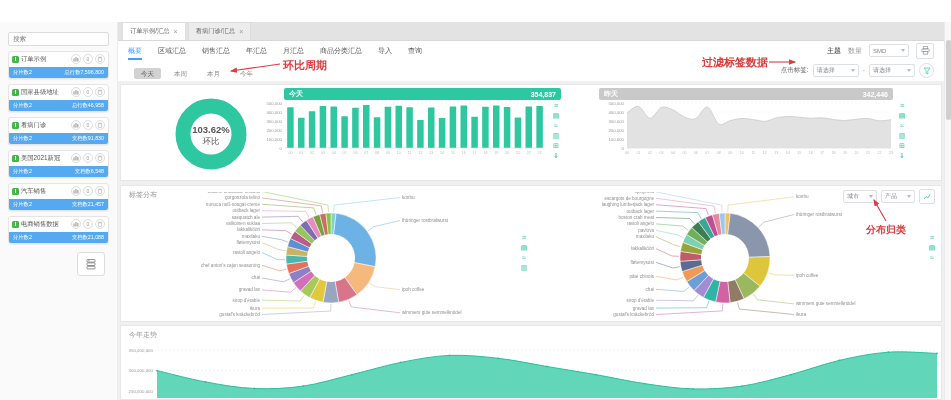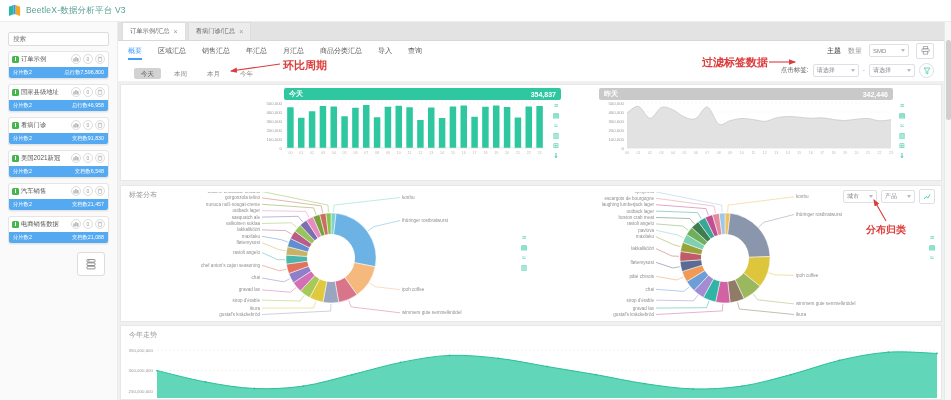--- a/index.html
+++ b/index.html
@@ -74,28 +74,20 @@
   .scrollbar{position:absolute;right:0;top:22px;width:7px;height:378px;background:#f7f7f7;
              border-left:1px solid #e9e9e9;box-sizing:border-box}
   .thumb{position:absolute;left:1px;top:18px;width:5px;height:80px;background:#cfcfcf;border-radius:3px;cursor:pointer}
   svg text{font-family:"Liberation Sans","DejaVu Sans",sans-serif}
 </style>
 </head>
 <body>
 
 <div id="app">
 
-  <div class="topbar">
-    <svg class="logo" viewBox="0 0 14 14">
-      <path d="M1 3 L6 1 L6 11 L1 13 Z" fill="#29b6a8"></path>
-      <path d="M8 1 L13 3 L13 13 L8 11 Z" fill="#f5a623"></path>
-      <rect x="6" y="1" width="2" height="10" fill="#4a90d9"></rect>
-    </svg>
-    <span class="apptitle">BeetleX-数据分析平台 V3</span>
-  </div>
 
   <div class="sidebar">
     <input class="search-input" placeholder="搜索" style="">
     <div id="sidebar-cards">
         <div class="card">
           <div class="card-head">
             <span class="card-icon"></span>
             <span class="card-title">订单示例</span>
             <span class="card-btns">
               <span class="cbtn">
@@ -317,20 +309,27 @@
           </span>
         <span class="circlebtn">
           <svg width="8" height="8" viewBox="0 0 8 8">
             <path d="M1 1 L7 1 L4.8 4 L4.8 7 L3.2 6.2 L3.2 4 Z" fill="none" stroke="#2ec7a0" stroke-width="0.7"></path>
           </svg>
         </span>
       </span>
     </div>
 
     <div class="panel" id="panel-overview">
+      <div class="abs" style="left:48px;top:7px">
+        <svg width="84" height="84" viewBox="0 0 84 84">
+          <circle cx="42" cy="42" r="28" fill="none" stroke="#2ec7a0" stroke-width="15"></circle>
+          <text x="42" y="41" text-anchor="middle" font-size="9.5" font-weight="bold" fill="#555">103.62%</text>
+          <text x="42" y="52" text-anchor="middle" font-size="8.5" fill="#555">环比</text>
+        </svg>
+      </div>
       <div class="chead green" style="left:163px;top:3px;width:277px">
         <span>今天</span>
         <span>354,837</span>
       </div>
       <div class="abs" id="today-chart" style="left:136px;top:15px"><svg width="292" height="66" viewBox="0 0 292 66">
             <line x1="28" y1="3" x2="288" y2="3" stroke="#ececec" stroke-width="0.5" stroke-dasharray="2,2"></line>
             <text x="25" y="4.6" text-anchor="end" font-size="4.3" fill="#999">500,000</text>
             <line x1="28" y1="12" x2="288" y2="12" stroke="#ececec" stroke-width="0.5" stroke-dasharray="2,2"></line>
             <text x="25" y="13.6" text-anchor="end" font-size="4.3" fill="#999">400,000</text>
             <line x1="28" y1="21" x2="288" y2="21" stroke="#ececec" stroke-width="0.5" stroke-dasharray="2,2"></line>

